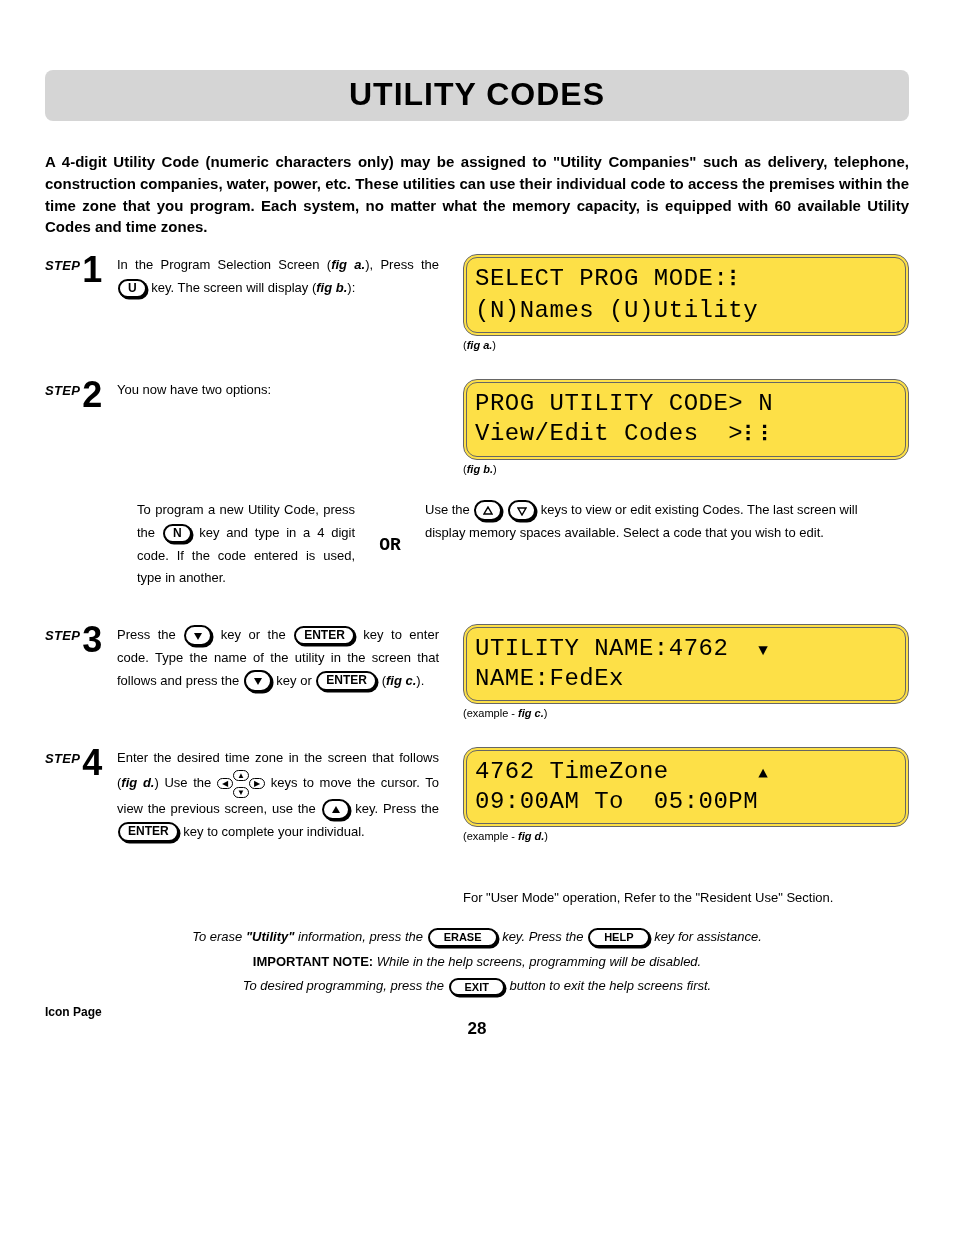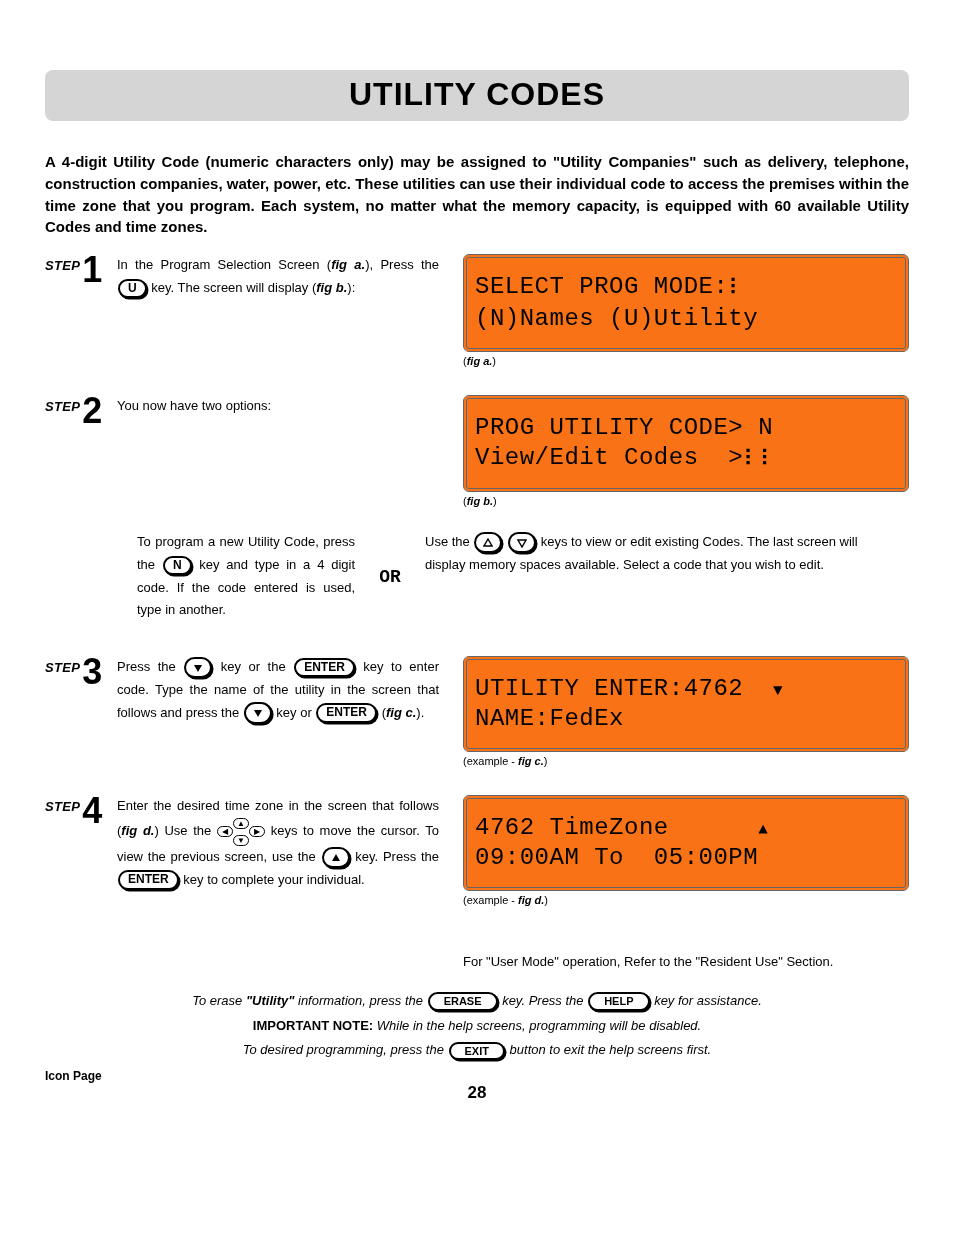--- a/index.html
+++ b/index.html
@@ -88,26 +88,26 @@
     font-style: normal;
     margin: 0 1px;
   }
   .keycap.small { padding: 0 14px; font-size: 11px; }
   .keycap.arrow { padding: 1px 7px; }
   .keycap.arrow svg { vertical-align: -2px; }
   .figref { font-style: italic; font-weight: bold; }
   .lcd-wrap { margin-bottom: 2px; }
   .lcd {
     border: 4px double #666;
-    background: #f97316;
-    padding: 14px 8px;
+    background: #fde047;
+    padding: 6px 8px;
     font-family: "Courier New", monospace;
     font-size: 24px;
     letter-spacing: 0.5px;
-    border-radius: 6px;
+    border-radius: 14px;
     white-space: pre;
     line-height: 1.25;
     position: relative;
   }
   .fig-cap { text-align: left; font-size: 11px; margin-top: 3px; margin-bottom: 18px; }
   .option-row {
     display: flex;
     align-items: flex-start;
     margin-top: 6px;
   }
@@ -236,21 +236,21 @@
     <div class="step-body">
       <span>Press the </span><span class="keycap arrow"><svg width="10" height="10">
             <path d="M1 2 L9 2 L5 9 Z" fill="#000"></path>
           </svg></span><span> key or the </span><span class="keycap">ENTER</span><span> key to enter code. Type the name of the utility in the screen that follows and press the </span><span class="keycap arrow"><svg width="10" height="10">
             <path d="M1 2 L9 2 L5 9 Z" fill="#000"></path>
           </svg></span><span> key or </span><span class="keycap">ENTER</span><span> (</span><span class="figref">fig c.</span><span>).</span>
     </div>
   </div>
   <div class="col-right">
     <div class="lcd-wrap">
-      <div class="lcd"><span>UTILITY ENTER:4762</span>  <span style="font-size:16px;">▼</span>
+      <div class="lcd"><span>UTILITY NAME:4762</span>  <span style="font-size:16px;">▼</span>
 <span>NAME:FedEx</span></div>
     </div>
     <div class="fig-cap">(<span>example - </span><span class="figref">fig c.</span>)</div>
   </div>
 </div>
 
 <div class="row">
   <div class="col-left">
     <div class="step-marker">
       <span class="step-label">STEP</span><span class="step-num">4</span>

